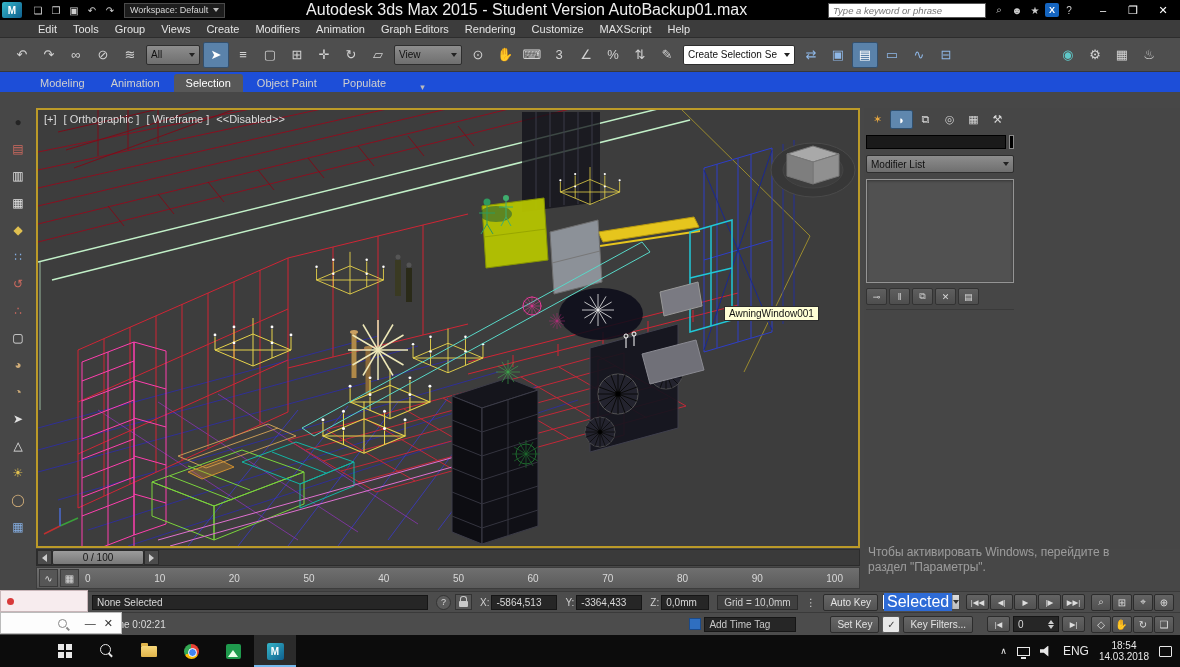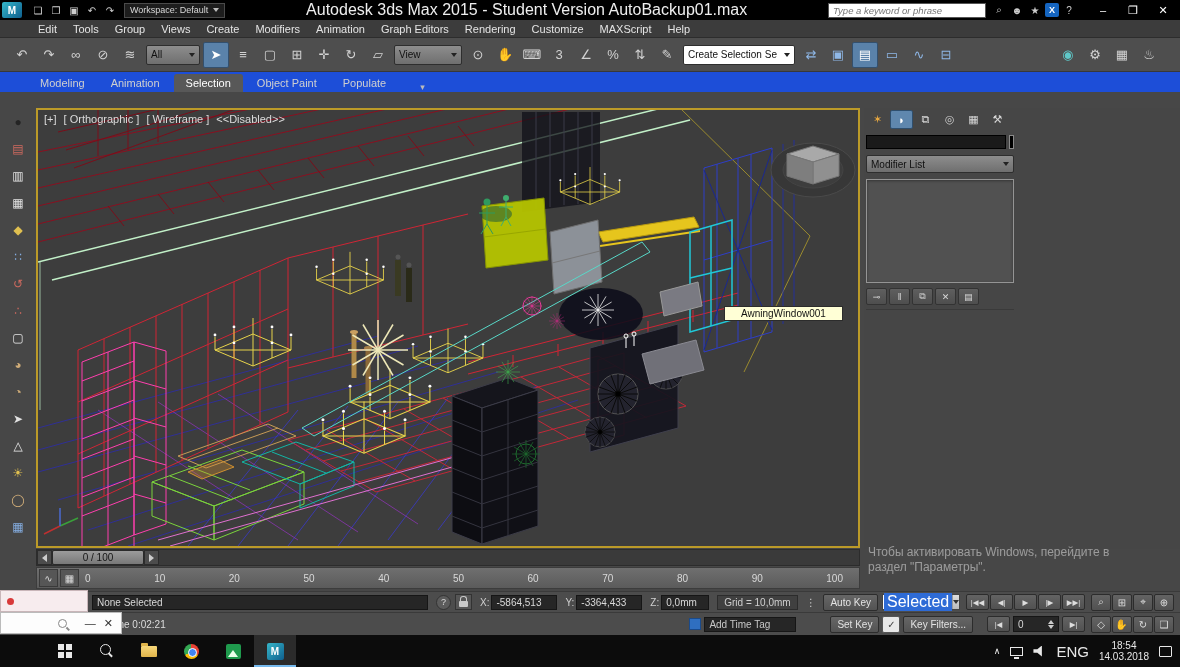--- a/index.html
+++ b/index.html
@@ -44,21 +44,21 @@
 .ribbon-collapse{color:#bbb;font-size:9px;margin-left:14px;padding:0 6px}
 
 
 .left-toolbar{position:absolute;top:110px;left:0;width:36px;display:flex;flex-direction:column;align-items:center;gap:3px}
 .ltool{width:26px;height:24px;display:flex;align-items:center;justify-content:center;font-size:12px;background:none;border:none;color:#ddd}
 .ltool.dark{color:#242424}.ltool.red{color:#cf6a5f}.ltool.light{color:#e2e2e2}.ltool.yellow{color:#e0c050}.ltool.blue{color:#85aee2}.ltool.tan{color:#cfac78}
 
 
 .viewport{position:absolute;left:36px;top:108px;width:824px;height:440px;background:#3d3d3d;border:2px solid #bb9a28;z-index:1}
 .vp-label{position:absolute;top:3px;left:6px;display:flex;gap:7px;color:#dcdcdc;font-size:11px;z-index:3}
-.tooltip{position:absolute;left:686px;top:196px;background:#ffffd6;border:1px solid #2c2c2c;color:#111;font-size:10px;padding:1px 16px;z-index:4;white-space:nowrap}
+.tooltip{position:absolute;left:686px;top:196px;background:#ffffd6;border:1px solid #2c2c2c;color:#111;font-size:10px;padding:1px 4px;z-index:4;white-space:nowrap}
 
 
 .cpanel{position:absolute;left:864px;top:108px;width:316px;height:441px;background:#464646}
 .cptabs{display:flex;gap:1px;padding:2px 2px;width:150px}
 .cptab{width:23px;height:19px;display:flex;align-items:center;justify-content:center;font-size:11px;color:#d5d5d5;background:none;border:1px solid transparent;border-radius:2px}
 .cptab.active{background:#5f87ae;border-color:#2f4f6e;color:#fff}
 .cptab.orange{color:#e8a840}
 .cp-name-row{display:flex;align-items:center;gap:3px;margin:4px 2px 0 2px;width:148px}
 .cp-name{flex:1;height:14px;background:#1a1a1a;border:1px solid #000;color:#ddd;font-size:10px;padding:0 3px}
 .cp-swatch{width:14px;height:14px;background:#000;border:1px solid #8a8a8a}
@@ -137,21 +137,21 @@
 .tb-chrome{width:15px;height:15px;border-radius:50%;background:conic-gradient(#ea4335 0 120deg,#fbbc05 0 240deg,#34a853 0 360deg);position:relative}
 .tb-chrome::after{content:"";position:absolute;left:4px;top:4px;width:7px;height:7px;border-radius:50%;background:#4285f4;border:1.5px solid #fff}
 .tb-photos{width:15px;height:15px;background:#1f9a4d;border-radius:2px;position:relative}
 .tb-photos::after{content:"";position:absolute;left:2px;bottom:2px;width:0;height:0;border-left:5px solid transparent;border-right:5px solid transparent;border-bottom:7px solid #eaffea}
 .tb-max{width:17px;height:17px;background:linear-gradient(135deg,#36b6c9,#0f5f8e);color:#fff;font-size:10px;font-weight:bold;display:flex;align-items:center;justify-content:center;border-radius:2px}
 .tray{margin-left:auto;display:flex;align-items:center;gap:10px;padding-right:8px;color:#e8e8e8}
 .tray-chev{font-size:9px;color:#e8e8e8}
 .tb-net{width:13px;height:9px;border:1.5px solid #e8e8e8;position:relative}
 .tb-net::after{content:"";position:absolute;left:3px;bottom:-4px;width:5px;height:2px;background:#e8e8e8}
 .tb-vol{width:13px;height:11px;background:#e8e8e8;clip-path:polygon(0 35%,30% 35%,65% 0,65% 100%,30% 65%,0 65%)}
-.tray-lang{font-size:15px}
+.tray-lang{font-size:12px}
 .tray-clock{text-align:center;font-size:10px;line-height:11px}
 .tray-note{width:13px;height:11px;border:1.5px solid #e8e8e8;border-radius:1px}
 </style>
 </head>
 <body>
 
 <div class="app">
 
   <div class="titlebar">
     <span class="logo-box">M</span>

